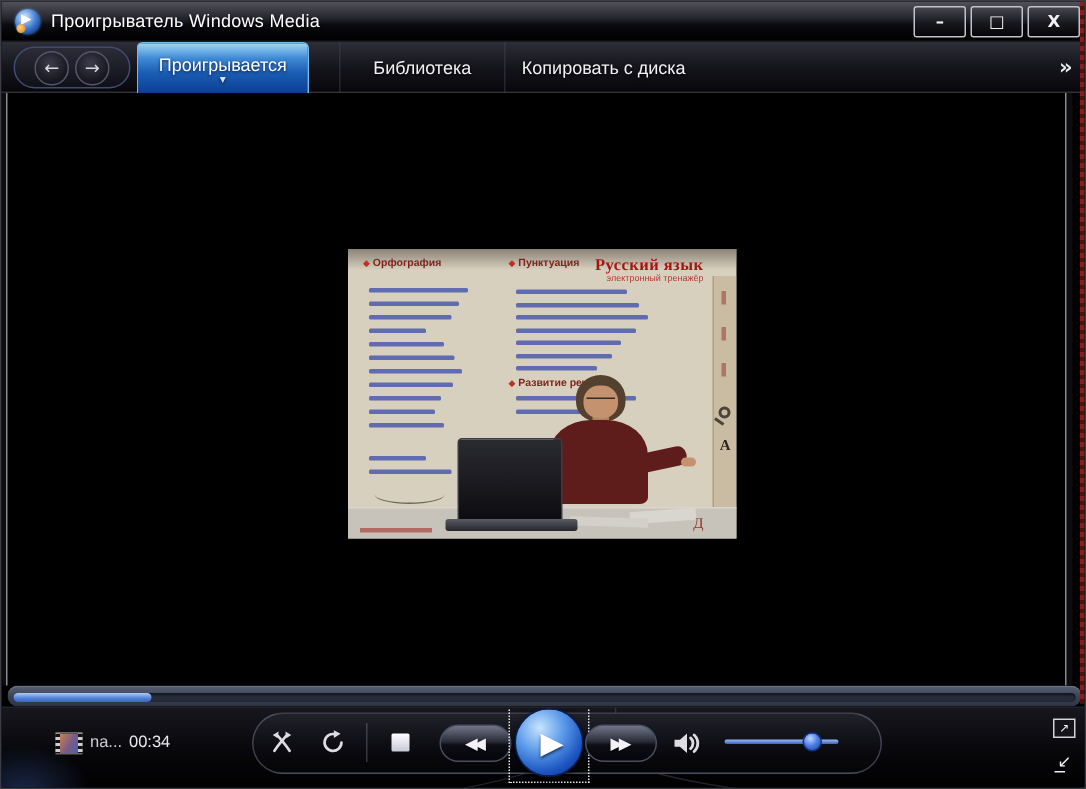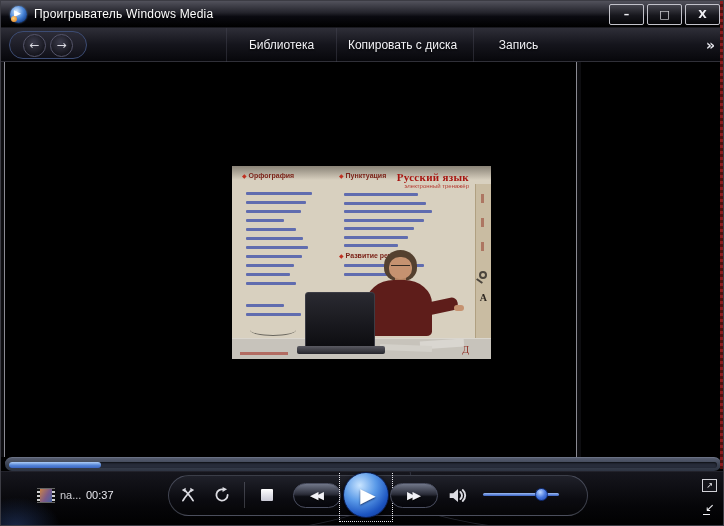--- a/index.html
+++ b/index.html
@@ -44,21 +44,21 @@
   .tab-active { position:absolute; left:90px; top:0; width:115px; height:34px;
     background:linear-gradient(#9fd4f4, #3f8ad4 30%, #1a5cb4 60%, #0c3f92);
     border:1px solid #7ab8e8; border-bottom:none; border-radius:4px 4px 0 0;
     display:flex; flex-direction:column; align-items:center; justify-content:center;
     color:#fff; font-size:12px; text-shadow:0 1px 2px rgba(0,0,30,.8); }
   .tab-chevron { font-size:8px; line-height:6px; color:#cfe6fa; font-family:"DejaVu Sans", sans-serif; }
   .tab-overflow { position:absolute; right:10px; top:0; height:34px; display:flex; align-items:center;
     color:#e8e8ee; font-size:14px; font-weight:bold; font-family:"DejaVu Sans", sans-serif; }
 
   
-  .video-area { position:absolute; left:0; top:61px; width:580px; height:395px; background:#0d0d10; }
+  .video-area { position:absolute; left:0; top:61px; width:714px; height:395px; background:#0d0d10; }
   .video-inner { position:absolute; left:3px; top:0; right:4px; bottom:0; background:#000;
     border-left:1px solid #8a8a92; border-right:1px solid #8a8a92; }
   .video-frame { position:absolute; left:226px; top:101px; width:261px; height:206px; background:#000; }
   .video-canvas { position:absolute; left:1px; right:1px; top:3px; height:193px; background:#d8d0bf; overflow:hidden; }
   .vignette { position:absolute; left:0; top:0; right:0; height:14px;
     background:linear-gradient(rgba(20,15,10,.4), rgba(20,15,10,0)); }
   .sect-head { position:absolute; font-size:7px; font-weight:bold; color:#7c241a; white-space:nowrap; }
   .sect-head .diamond { color:#c03020; font-size:6px; font-family:"DejaVu Sans", sans-serif; }
   .brand { position:absolute; right:22px; top:5px; text-align:right; }
   .brand-title { font-family:"Liberation Serif", serif; font-weight:bold; font-size:11px; color:#a81510;
@@ -187,23 +187,26 @@
       <div class="win-btn">□</div>
       <div class="win-btn">X</div>
     </div>
   </div>
 
   <div class="tabbar">
     <div class="nav-pill">
       <div class="nav-btn">←</div>
       <div class="nav-btn">→</div>
     </div>
+    <div class="tab-active">
+      <span>Проигрывается</span>
+      <span class="tab-chevron">▾</span>
+    </div>
     <div class="tab inactive" style="left:335px; width:132px;">Копировать с диска</div>
     <div class="tab inactive" style="left:225px; width:110px;">Библиотека</div>
-    <div class="tab inactive" style="left:472px; width:90px;">Запись</div>
     <div class="tab-overflow">»</div>
   </div>
 
   <div class="video-area">
     <div class="video-inner">
       <div class="video-frame">
         <div class="video-canvas">
           <div class="vignette"></div>
 
           <div class="sect-head" style="left:10px; top:6px;">
@@ -287,21 +290,21 @@
     </div>
   </div>
 
   <div class="controls">
     <div class="swoosh-left"></div>
     <div class="swoosh-right"></div>
     <div class="corner-glow"></div>
 
     <div class="film-thumb"></div>
     <div class="status-track">na...</div>
-    <div class="status-time">00:37</div>
+    <div class="status-time">00:34</div>
 
     <div class="capsule"></div>
 
     <div class="icon-btn shuffle-btn">
       <svg width="20" height="18" viewBox="0 0 16 16">
         <path class="stroke" d="M3.5 13 C 5.5 9.5, 8.5 6.5, 10.5 4"></path>
         <path class="stroke" d="M12.5 13 C 10.5 9.5, 7.5 6.5, 5.5 4"></path>
         <path class="fillc" d="M10.5 5.5 L10 1.5 L13.5 3.5 Z"></path>
         <path class="fillc" d="M5.5 5.5 L6 1.5 L2.5 3.5 Z"></path>
       </svg>

